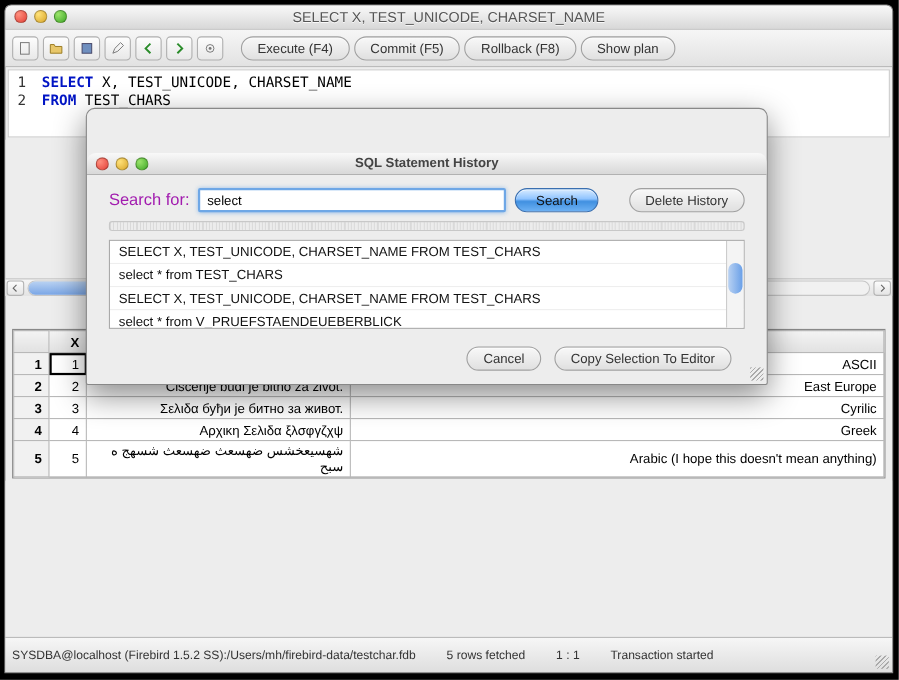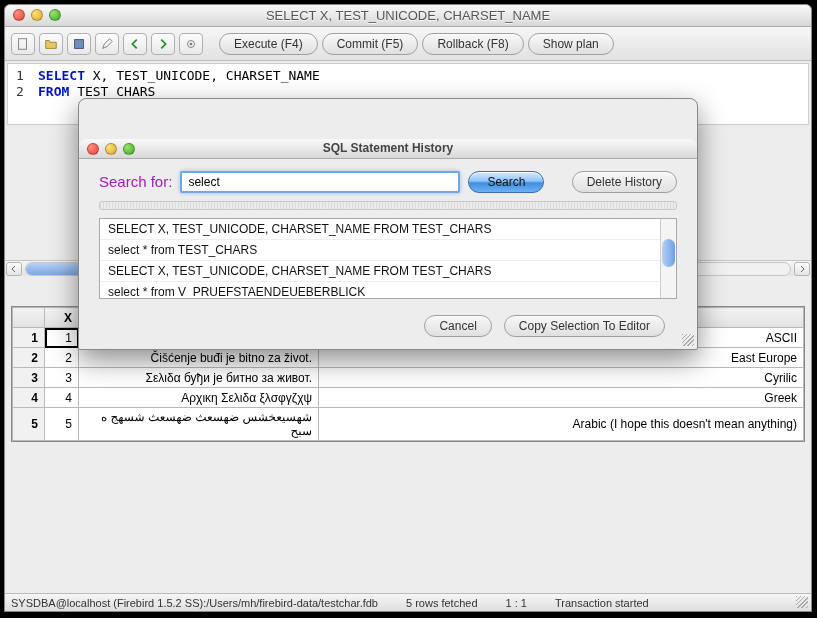--- a/index.html
+++ b/index.html
@@ -34,21 +34,21 @@
 .tab.active { background: #dfdfdf; color: #333; }
 .grid { margin: 4px 6px 2px; border: 1px solid #888; background: #fff; }
 .grid table { border-collapse: collapse; width: 100%; font-size: 12px; }
 .grid th, .grid td { border: 1px solid #b8b8b8; padding: 2px 6px; height: 20px; text-align: right; }
 .grid th { background: linear-gradient(#f3f3f3,#e1e1e1); font-weight: bold; text-align: center; }
 .grid .rownum { width: 32px; text-align: right; background: #f1f1f1; font-weight: bold; }
 .grid th.rownum { background: linear-gradient(#f3f3f3,#e1e1e1); }
 .grid .xcol { width: 34px; text-align: right; }
 .grid td.xcol.sel { outline: 2px solid #000; outline-offset: -2px; }
 .bottomfill { flex: 1; background: #ededed; }
-.status { height: 18px; background: linear-gradient(#f6f6f6,#dedede); border-top: 1px solid #bbb; display: flex; align-items: center; font-size: 11px; color: #333; padding: 0 6px; gap: 28px; }
+.status { height: 32px; background: linear-gradient(#f6f6f6,#dedede); border-top: 1px solid #bbb; display: flex; align-items: center; font-size: 11px; color: #333; padding: 0 6px; gap: 28px; }
 .status .spacer { flex: 1; }
 .dialog { position: absolute; left: 78px; top: 98px; width: 620px; height: 252px; background: #ededed; border: 1px solid #888; border-radius: 8px 8px 2px 2px; box-shadow: 0 10px 28px rgba(0,0,0,0.45); display: flex; flex-direction: column; }
 .dialog .dtitle { height: 22px; background: linear-gradient(#f9f9f9,#d8d8d8); border-bottom: 1px solid #aaa; border-radius: 8px 8px 0 0; display: flex; align-items: center; position: relative; margin-top: 40px; }
 .dialog .dtitle .title { flex: 1; text-align: center; font-size: 12px; font-weight: bold; color: #444; }
 .drow { display: flex; align-items: center; padding: 12px 20px 8px; gap: 8px; }
 .drow label { font-size: 15px; color: #a21caf; }
 .sinput { flex: 0 0 280px; height: 22px; border: 2px solid #6ea7e6; border-radius: 2px; padding: 0 6px; font-size: 12px; background: #fff; outline: none; box-shadow: 0 0 4px rgba(96,160,230,0.6); }
 .aquabtn { height: 22px; padding: 0 18px; border: 1px solid #3a6fb0; border-radius: 11px; background: linear-gradient(#d9ecff 0%, #8ec3ff 45%, #3f8fe0 55%, #6db1f3 100%); color: #111; font-size: 12px; font-weight: normal; box-shadow: 0 1px 0 rgba(255,255,255,0.8) inset; text-align: center; }
 .pinstripe { height: 10px; margin: 0 20px; background: repeating-linear-gradient(90deg,#d9d9d9 0 1px,#ececec 1px 3px); border: 1px solid #c8c8c8; border-radius: 3px; }
 .listbox { margin: 8px 20px; border: 1px solid #aaa; background: #fff; height: 90px; position: relative; overflow: hidden; }

